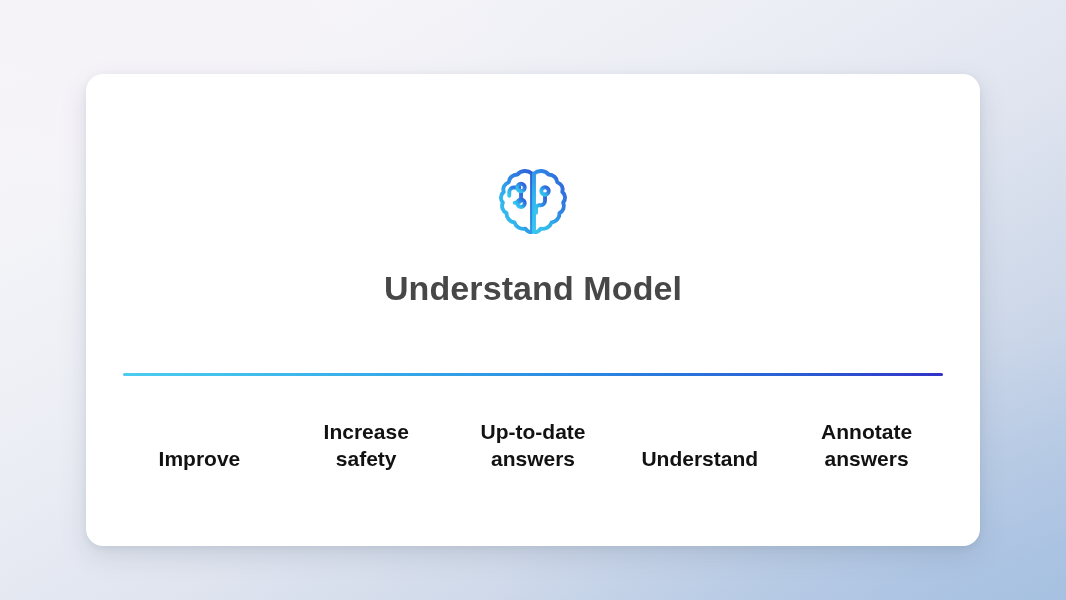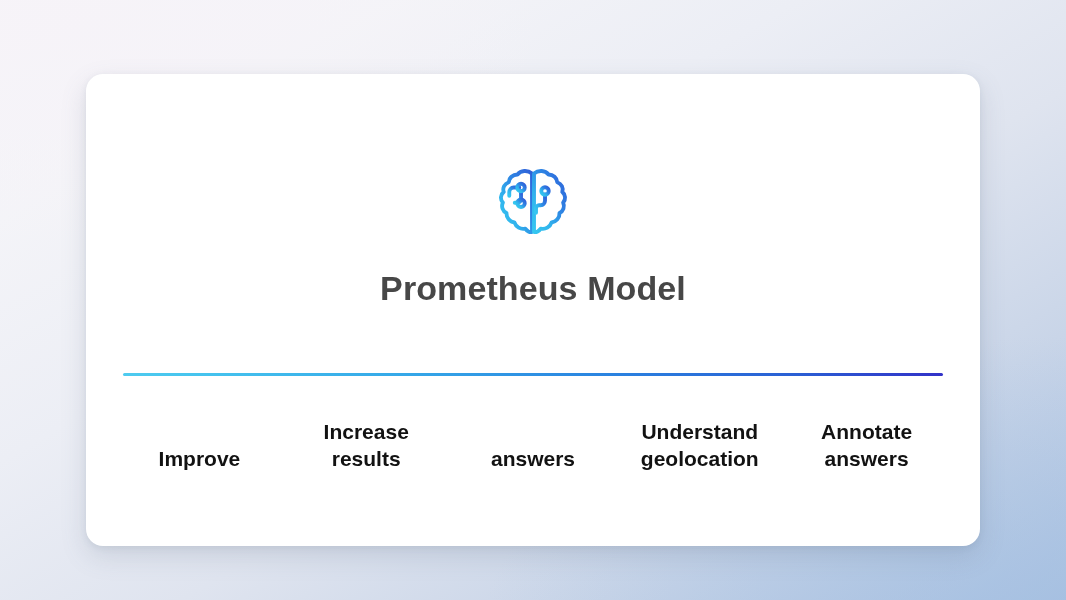--- a/index.html
+++ b/index.html
@@ -182,42 +182,42 @@
           </g>
 
           <g fill="none" stroke="url(#brainGrad)" stroke-width="3.1">
             <circle cx="22.4" cy="20.4" r="3.0"></circle>
             <circle cx="22.4" cy="33.0" r="3.0"></circle>
             <circle cx="41.6" cy="23.2" r="3.0"></circle>
           </g>
         </svg>
       </div>
 
-      <div class="title">Prometheus Model</div>
+      <div class="title">Understand Model</div>
 
       <div class="divider"></div>
 
       <div class="features">
 
         <div class="feature">
           <span class="ln">Improve</span>
         </div>
 
         <div class="feature">
           <span class="ln">Increase</span>
-          <span class="ln">results</span>
-        </div>
-
-        <div class="feature">
+          <span class="ln">safety</span>
+        </div>
+
+        <div class="feature">
+          <span class="ln">Up-to-date</span>
           <span class="ln">answers</span>
         </div>
 
         <div class="feature">
           <span class="ln">Understand</span>
-          <span class="ln">geolocation</span>
         </div>
 
         <div class="feature">
           <span class="ln">Annotate</span>
           <span class="ln">answers</span>
         </div>
 
       </div>
 
     </div>

